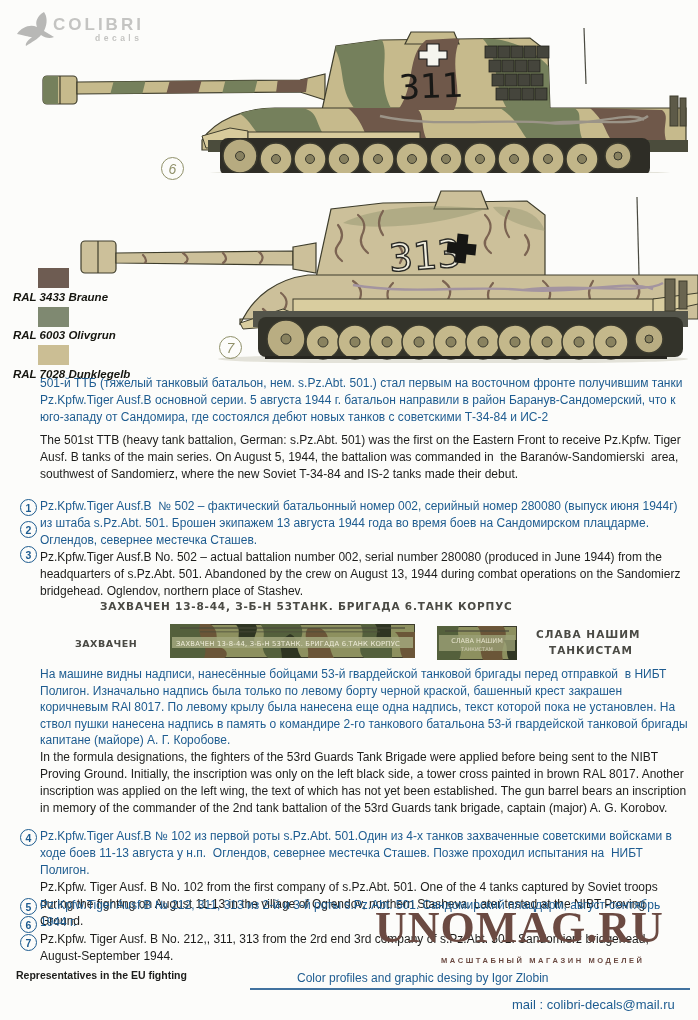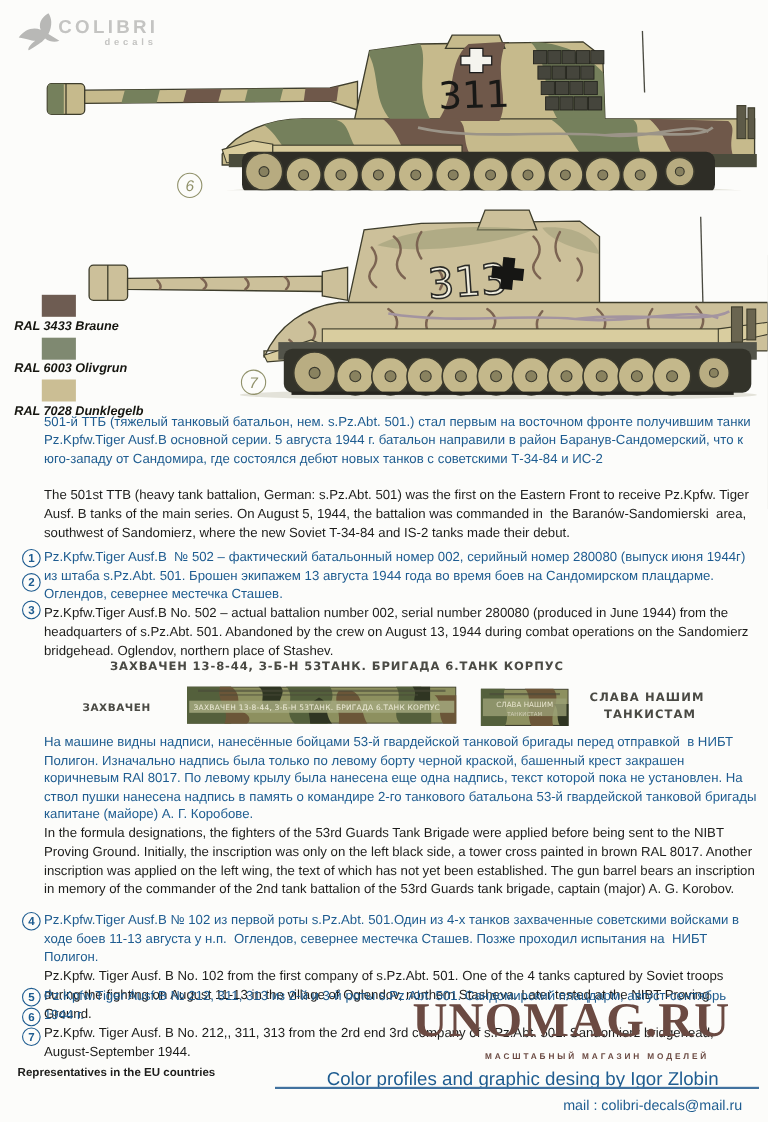--- a/index.html
+++ b/index.html
@@ -249,21 +249,21 @@
 
   <div class="swatch" style="left: 38px; top: 268px; background-color: rgb(110, 92, 82);"></div>
   <div class="swlabel" style="left:13px;top:291px">RAL 3433 Braune</div>
   <div class="swatch" style="left: 38px; top: 307px; background-color: rgb(127, 137, 113);"></div>
   <div class="swlabel" style="left:13px;top:329px">RAL 6003 Olivgrun</div>
   <div class="swatch" style="left: 38px; top: 345px; background-color: rgb(203, 190, 148);"></div>
   <div class="swlabel" style="left:13px;top:368px">RAL 7028 Dunklegelb</div>
 
   <div class="abs" style="left:40px;top:375px">
     <div class="para ru">501-й ТТБ (тяжелый танковый батальон, нем. s.Pz.Abt. 501.) стал первым на восточном фронте получившим танки Pz.Kpfw.Tiger Ausf.B основной серии. 5 августа 1944 г. батальон направили в район Баранув-Сандомерский, что к юго-западу от Сандомира, где состоялся дебют новых танков с советскими Т-34-84 и ИС-2</div>
-    <div class="para en" style="margin-top:16px">The 501st TTB (heavy tank battalion, German: s.Pz.Abt. 501) was the first on the Eastern Front to receive Pz.Kpfw. Tiger Ausf. B tanks of the main series. On August 5, 1944, the battalion was commanded in  the Baranów-Sandomierski  area, southwest of Sandomierz, where the new Soviet T-34-84 and IS-2 tanks made their debut.</div>
+    <div class="para en" style="margin-top:6px">The 501st TTB (heavy tank battalion, German: s.Pz.Abt. 501) was the first on the Eastern Front to receive Pz.Kpfw. Tiger Ausf. B tanks of the main series. On August 5, 1944, the battalion was commanded in  the Baranów-Sandomierski  area, southwest of Sandomierz, where the new Soviet T-34-84 and IS-2 tanks made their debut.</div>
   </div>
 
   <div class="circ" style="left:20px;top:499px">
       <span>1</span>
     </div>
   <div class="circ" style="left:20px;top:521px">
       <span>2</span>
     </div>
   <div class="circ" style="left:20px;top:546px">
       <span>3</span>
@@ -336,18 +336,18 @@
       <span>7</span>
     </div>
   <div class="abs" style="left:40px;top:897px">
     <div class="para ru">Pz.Kpfw.Tiger Ausf.B № 212, 311, 313 из 2-й и 3-й роты s.Pz.Abt. 501. Сандомирский плацдарм, август-сентябрь 1944 г.</div>
     <div class="para en">Pz.Kpfw. Tiger Ausf. B No. 212,, 311, 313 from the 2rd end 3rd company of s.Pz.Abt. 501. Sandomierz bridgehead, August-September 1944.</div>
   </div>
 
   <div class="wm" style="left:375px;top:902px">UNOMAG.RU</div>
   <div class="wm-tag" style="left:441px;top:956px">МАСШТАБНЫЙ МАГАЗИН МОДЕЛЕЙ</div>
 
-  <div class="foot-bold" style="left:16px;top:969px;font-size:10.5px">Representatives in the EU countries</div>
-  <div class="foot-blue" style="left:297px;top:971px;font-size:17px">Color profiles and graphic desing by Igor Zlobin</div>
+  <div class="foot-bold" style="left:16px;top:969px;font-size:10.5px">Representatives in the EU fighting</div>
+  <div class="foot-blue" style="left:297px;top:971px;font-size:12px">Color profiles and graphic desing by Igor Zlobin</div>
   <div class="underline-bar" style="left:250px;top:988px;width:440px"></div>
   <div class="foot-blue" style="left:512px;top:997px;font-size:13px">mail :  colibri-decals@mail.ru</div>
 
 </div>
 
 </body></html>

